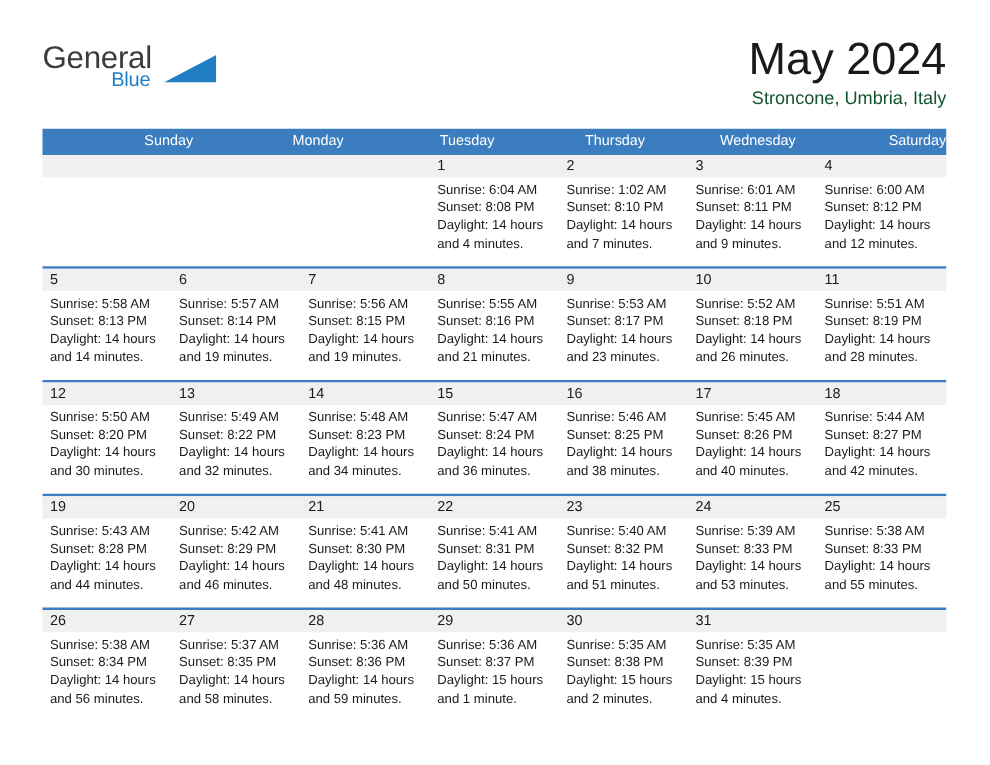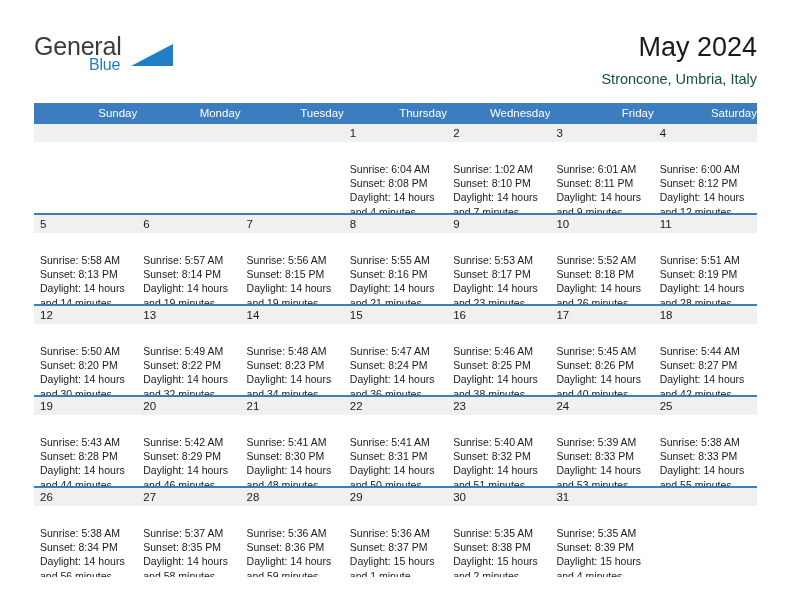--- a/index.html
+++ b/index.html
@@ -59,21 +59,21 @@
     left: 97px;
     top: 14px;
   }
   .title-wrap {
     position: absolute;
     right: 0;
     top: 0;
     text-align: right;
   }
   .cal-title {
-    font-size: 27px;
+    font-size: 36px;
     color: #1a1a1a;
     line-height: 34px;
     white-space: nowrap;
   }
   .cal-subtitle {
     font-size: 14.5px;
     color: #14532d;
     line-height: 22px;
     margin-top: 4px;
     white-space: nowrap;
@@ -126,21 +126,20 @@
     line-height: 18px;
     color: #1a1a1a;
     overflow: hidden;
     white-space: nowrap;
   }
   .daybody-cell {
     flex: 1 1 0;
     box-sizing: border-box;
     padding: 3px 4px 0 6px;
     overflow: hidden;
-    margin-top: 17px;
   }
   .info-line {
     font-size: 10.5px;
     line-height: 14.2px;
     color: #1a1a1a;
     white-space: nowrap;
   }
   .empty { }
 </style>
 </head>
@@ -168,21 +167,20 @@
   </div>
 
   <div class="calendar">
 
     <div class="weekdays">
       <div class="weekday">Sunday</div>
       <div class="weekday">Monday</div>
       <div class="weekday">Tuesday</div>
       <div class="weekday">Thursday</div>
       <div class="weekday">Wednesday</div>
-      <div class="weekday">Friday</div>
       <div class="weekday">Saturday</div>
     </div>
 
     <div id="weeks-container">
         <div class="week">
           <div class="week-numbers">
             <div class="daynum-cell"></div>
             <div class="daynum-cell"></div>
             <div class="daynum-cell"></div>
             <div class="daynum-cell">1</div>

